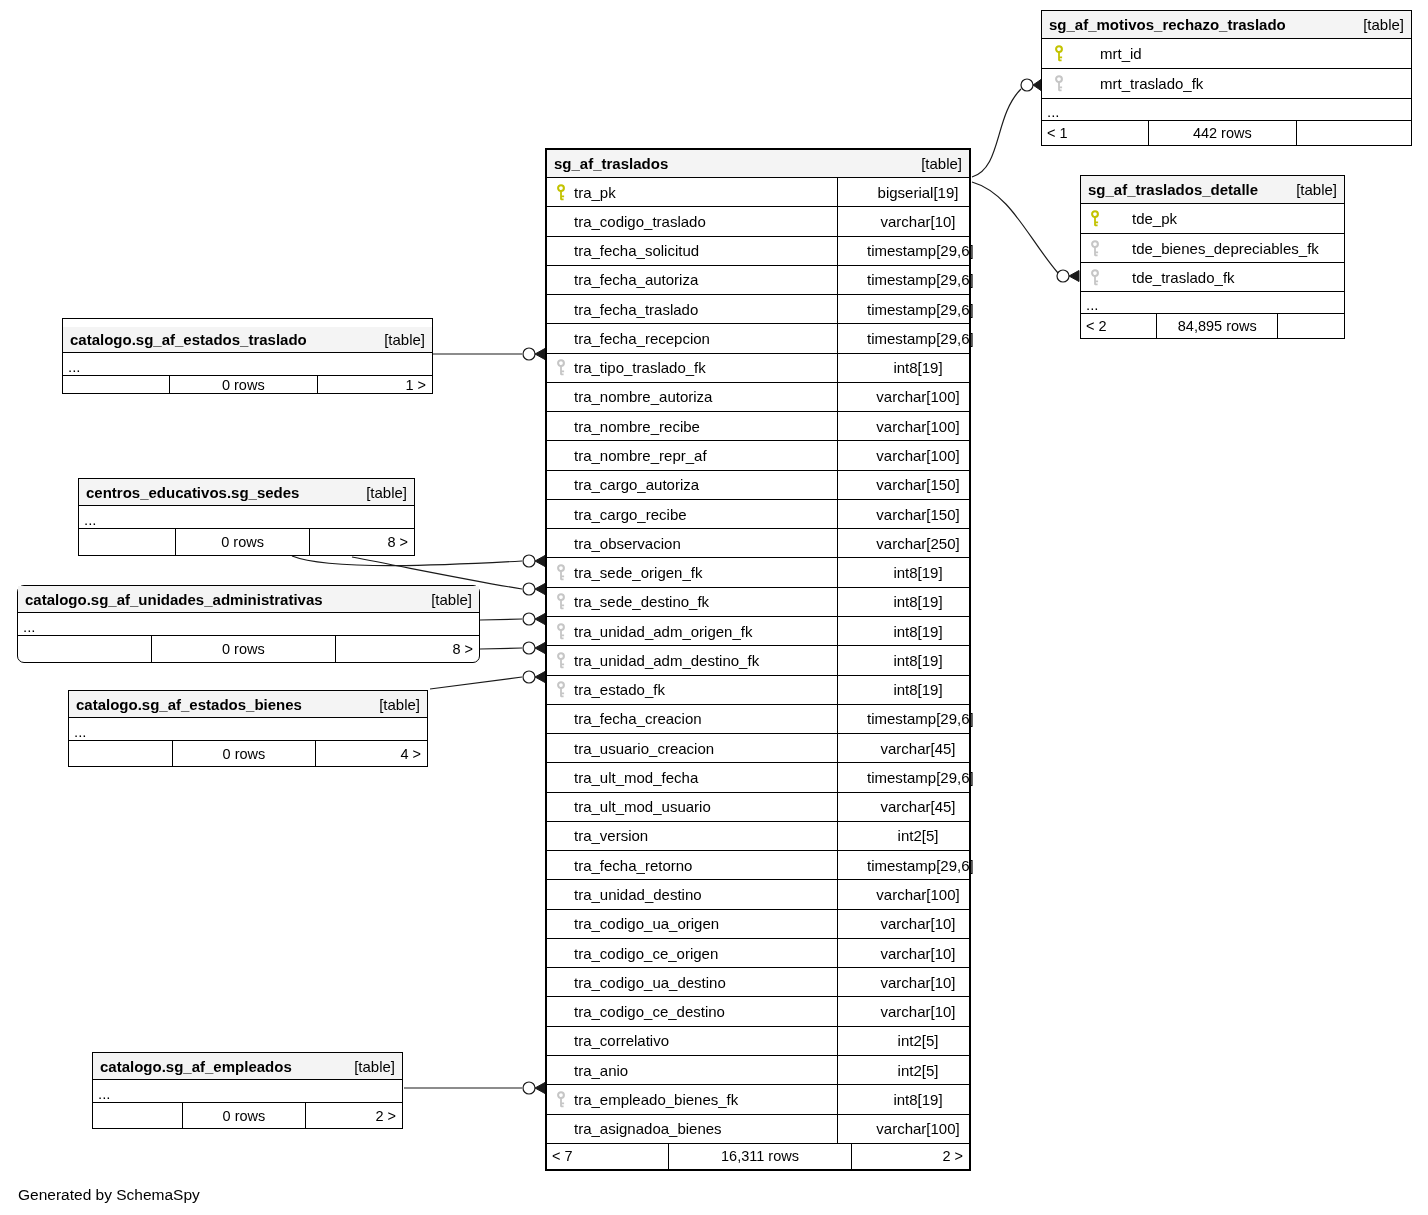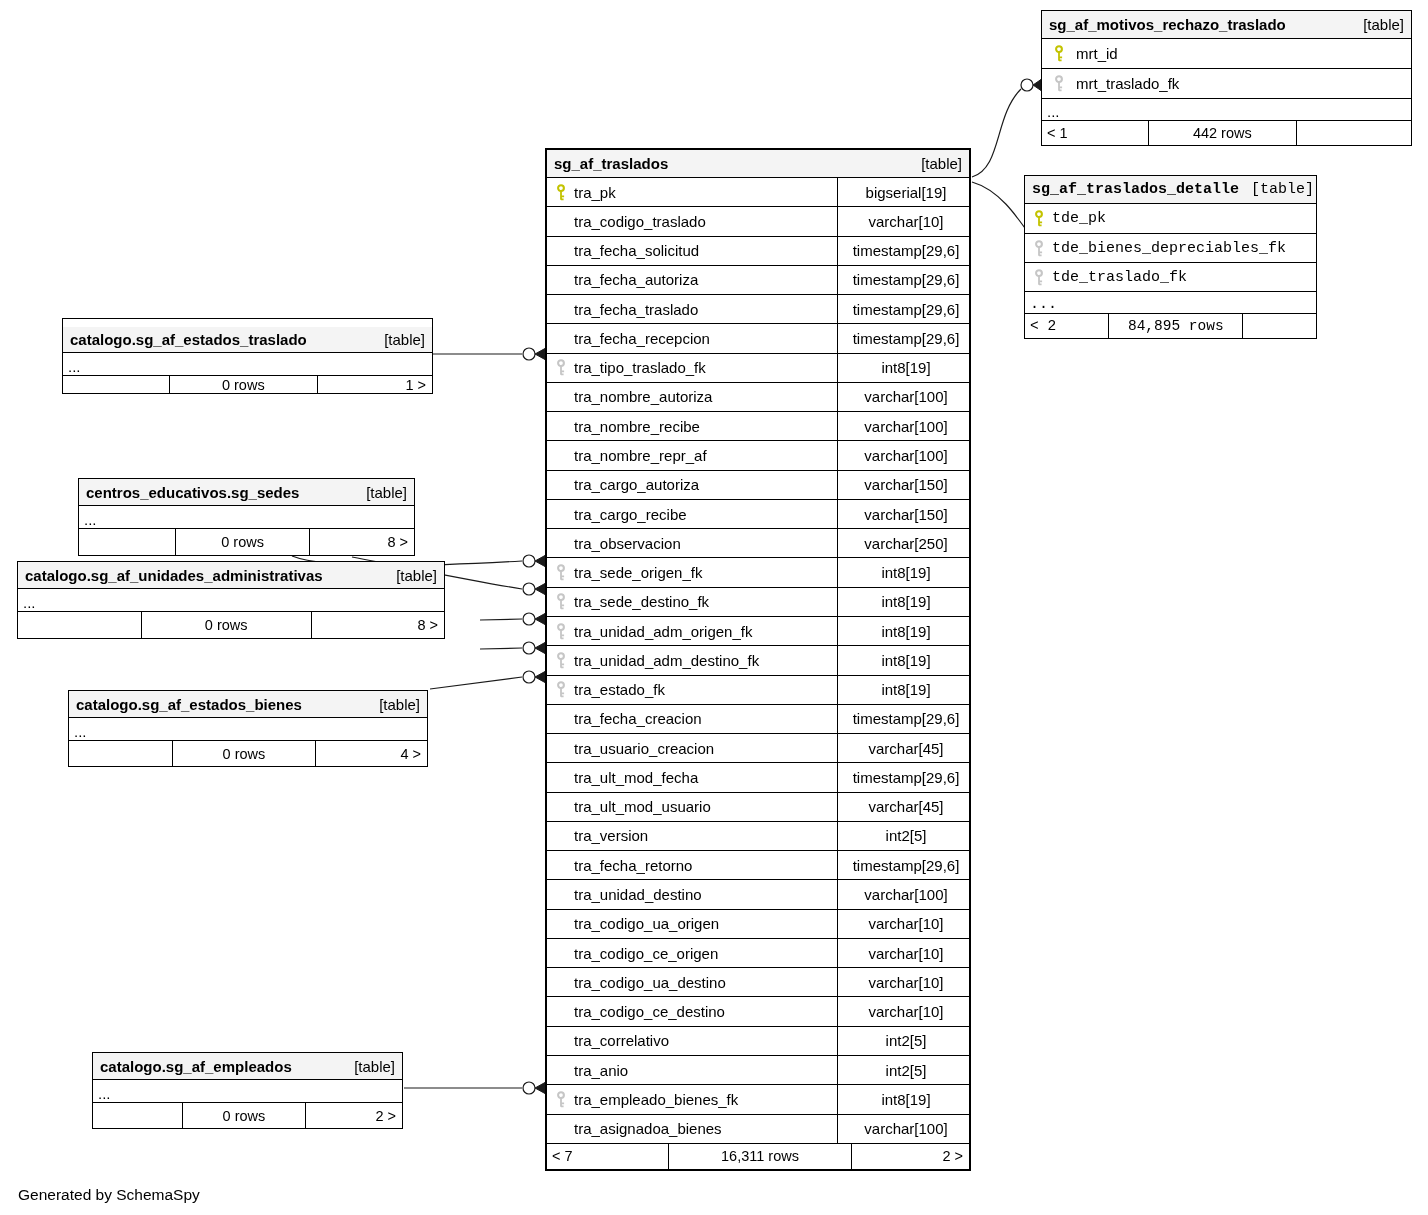--- a/index.html
+++ b/index.html
@@ -21,21 +21,21 @@
   .tn-header{
     display:flex;justify-content:space-between;align-items:center;
     background:#f4f4f4;border-bottom:1px solid #000;padding:0 7px;flex:0 0 auto;
     box-sizing:border-box;
   }
   .tn-header .tname{font-weight:bold;}
   .tn-header .badge{font-weight:normal;margin-left:12px;white-space:nowrap;}
 
   .crow{
     display:flex;align-items:center;border-bottom:1px solid #000;box-sizing:border-box;
-    flex:1 1 auto;min-height:0;white-space:nowrap;
+    flex:1 1 auto;min-height:0;white-space:nowrap;gap:24px;
   }
   .kc{width:27px;flex:0 0 27px;display:flex;justify-content:center;align-items:center;}
   .cname{flex:0 0 auto;}
   .main .namewrap{width:291px;flex:0 0 291px;display:flex;align-items:center;align-self:stretch;border-right:1px solid #000;box-sizing:border-box;}
   .ctype{flex:1 1 auto;padding-left:5px;text-align:center;}
 
   .ellipsis-row{border-bottom:1px solid #000;box-sizing:border-box;padding:0 5px;flex:0 0 auto;display:flex;align-items:flex-end;line-height:1.1;}
 
   .tfooter{display:flex;align-items:center;flex:1 1 auto;box-sizing:border-box;font-size:14.5px;}
   .fcell{box-sizing:border-box;height:100%;display:flex;align-items:center;}
@@ -413,21 +413,21 @@
         <span class="cname">mrt_traslado_fk</span>
       </div>
     <div class="ellipsis-row" style="flex:0 0 22px;">...</div>
     <div class="tfooter">
       <span class="fcell f1">&lt; 1</span>
       <span class="fcell f2">442 rows</span>
       <span class="fcell f3"></span>
     </div>
   </div>
 
-  <div class="table-node small" style="left:1024px;top:175px;width:293px;height:164px;font-family:Liberation Mono, monospace;">
+  <div class="table-node small" style="left:1080px;top:175px;width:265px;height:164px;">
     <div class="tn-header" style="height:28px;">
       <span class="tname">sg_af_traslados_detalle</span>
       <span class="badge">[table]</span>
     </div>
     <div class="crow" style="flex:0 0 30px;">
         <span class="kc">
           <svg class="key pk">
             <use href="#keyicon"></use>
           </svg>
         </span>
@@ -476,21 +476,21 @@
       <span class="badge">[table]</span>
     </div>
     <div class="ellipsis-row" style="flex:0 0 23px;">...</div>
     <div class="tfooter">
       <span class="fcell f1"></span>
       <span class="fcell f2">0 rows</span>
       <span class="fcell f3">8 &gt;</span>
     </div>
   </div>
 
-  <div class="table-node small" style="left:17px;top:561px;width:428px;height:78px;">
+  <div class="table-node small" style="left:17px;top:585px;width:463px;height:78px;border-radius:7px;">
     <div class="tn-header" style="height:27px;">
       <span class="tname">catalogo.sg_af_unidades_administrativas</span>
       <span class="badge">[table]</span>
     </div>
     <div class="ellipsis-row" style="flex:0 0 23px;">...</div>
     <div class="tfooter">
       <span class="fcell f1"></span>
       <span class="fcell f2">0 rows</span>
       <span class="fcell f3">8 &gt;</span>
     </div>

